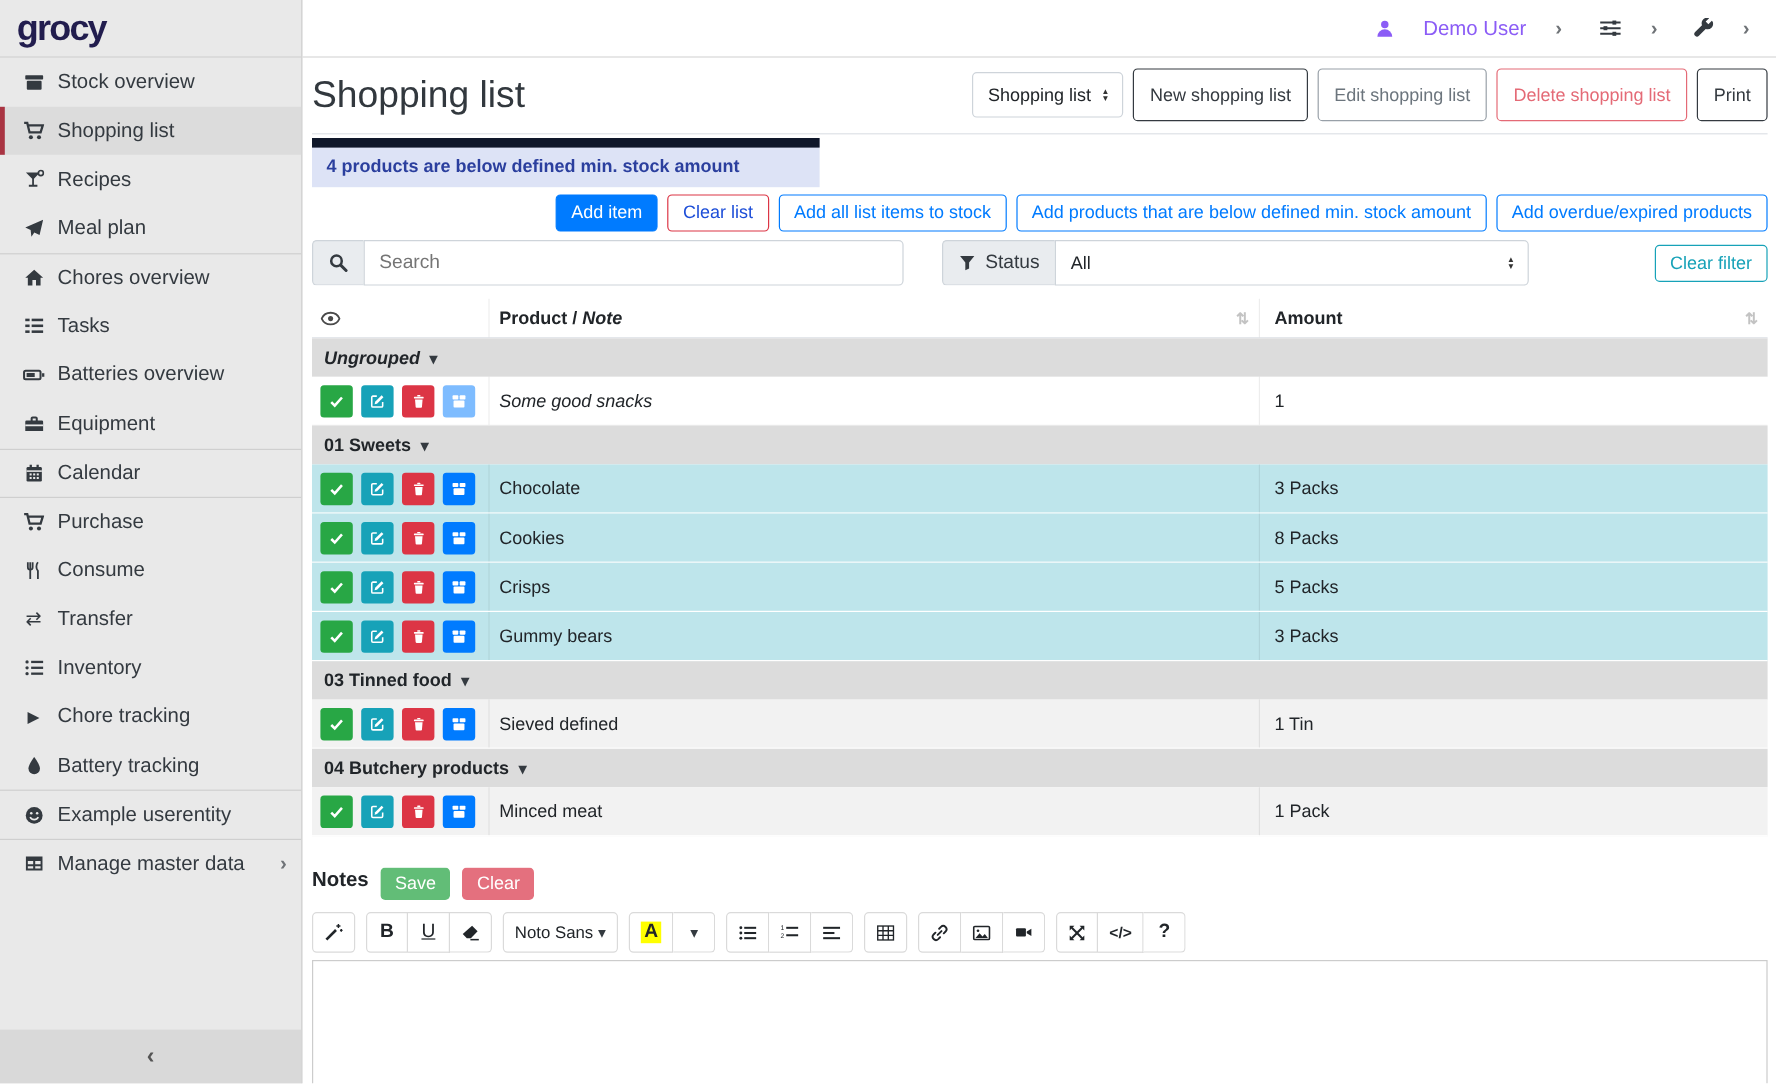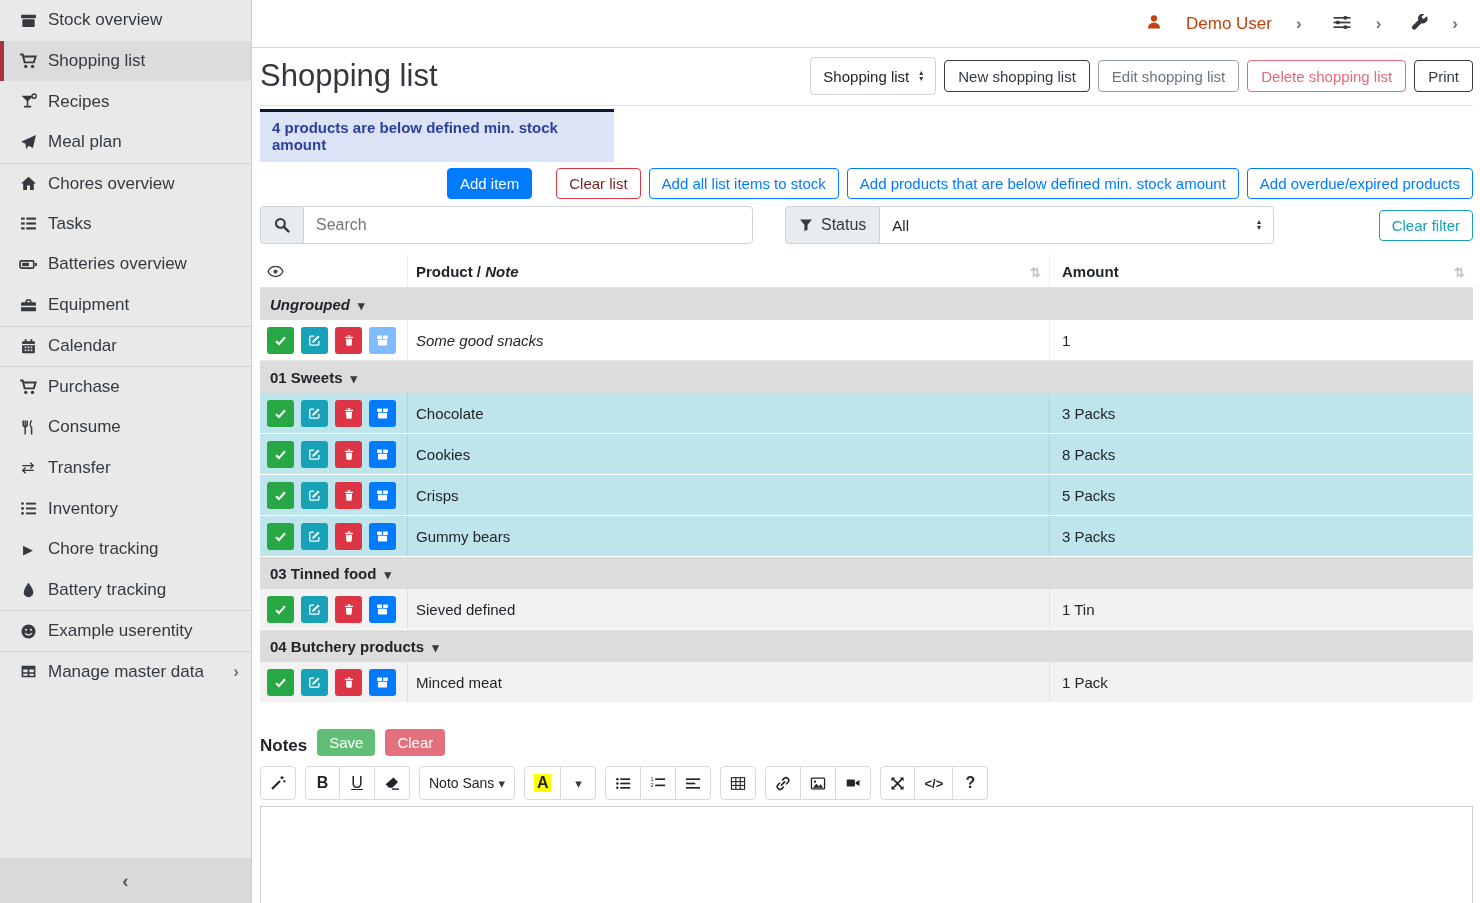--- a/index.html
+++ b/index.html
@@ -21,44 +21,44 @@
   .glyph-chevl::before { content:"\2039"; color:#555; font-weight:bold; font-size:19px; }
   .glyph-caret::before { content:"\25BE"; color:#343a40; font-size:13px; }
   .glyph-sort::before  { content:"\21C5"; color:#c3c3c3; font-size:13px; }
   .glyph-exch::before  { content:"\21C4"; font-size:16px; }
   .glyph-play::before  { content:"\25B6"; font-size:13px; }
   .collapse-bar { position:absolute; bottom:0; left:0; width:100%; height:45px; background:#d9d9d9; display:flex; align-items:center; justify-content:center; cursor:pointer; }
 
   
   .main { flex:1; display:flex; flex-direction:column; min-width:0; }
   .topbar { height:48px; flex:0 0 48px; background:#fff; border-bottom:1px solid #d8d8d8; display:flex; align-items:center; justify-content:flex-end; padding-right:22px; gap:30px; }
-  .topbar .menu { display:flex; align-items:flex-start; gap:24px; font-size:17px; color:#c2410c; cursor:pointer; }
+  .topbar .menu { display:flex; align-items:center; gap:24px; font-size:17px; color:#8b5cf6; cursor:pointer; }
 
   .content { padding:0 7px 0 8px; flex:1; overflow:hidden; }
 
   .title-row { display:flex; align-items:center; justify-content:space-between; padding:9px 0 10px; border-bottom:1px solid #dee2e6; }
   .page-title { font-size:31px; font-weight:500; color:#32383e; }
   .title-actions { display:flex; gap:8px; align-items:center; }
 
   .btn { border-radius:4px; font-size:15px; border:1px solid transparent; background:#fff; display:inline-flex; align-items:center; justify-content:center; gap:8px; cursor:pointer; font-family:inherit; white-space:nowrap; }
-  .btn-lg { height:32px; padding:0 13px; }
+  .btn-lg { height:44px; padding:0 13px; }
   .btn-sm { height:31px; padding:0 12px; }
   .btn-outline-dark { color:#343a40; border-color:#343a40; }
   .btn-outline-secondary { color:#6c757d; border-color:#98a0a8; }
   .btn-outline-danger { color:#e46a76; border-color:#e46a76; }
   .btn-outline-primary { color:#007bff; border-color:#007bff; }
   .btn-outline-info { color:#17a2b8; border-color:#17a2b8; }
   .btn-primary { background:#007bff; border-color:#007bff; color:#fff; }
-  .btn-danger-o { color:#7f1d1d; border-color:#dc3545;margin-left:16px; }
+  .btn-danger-o { color:#1d4ed8; border-color:#dc3545; }
 
   .select-box { height:38px; border:1px solid #ced4da; border-radius:4px; background:#fff; display:inline-flex; align-items:center; justify-content:space-between; padding:0 12px; font-size:15px; color:#212529; cursor:pointer; }
   .updown { display:inline-flex; flex-direction:column; line-height:6px; font-size:8px; color:#333; margin-left:10px; }
   .updown i { font-style:normal; }
 
-  .alert-info { display:inline-block; margin-top:3px; border-top:3px solid #0f172a; background:#dde3f6; color:#2b3f9e; font-weight:bold; font-size:15px; padding:7px 12px 9px; width:354px; }
+  .alert-info { display:inline-block; margin-top:3px; border-top:8px solid #0f172a; background:#dde3f6; color:#2b3f9e; font-weight:bold; font-size:15px; padding:7px 12px 9px; width:423px; }
 
   .actions-row { margin-top:6px; display:flex; justify-content:flex-end; gap:8px; }
   .filter-row { margin-top:7px; display:flex; align-items:center;border-radius:12px; }
   .igroup { display:flex; height:38px; }
   .iprepend { background:#e9ecef; border:1px solid #ced4da; border-right:none; border-radius:4px 0 0 4px; display:flex; align-items:center; justify-content:center; padding:0 13px; gap:8px; font-size:16px; color:#343a40; }
   .iinput { border:1px solid #ced4da; border-radius:0 4px 4px 0; flex:1; padding:0 12px; font-size:16px; font-family:inherit; color:#495057; outline:none; }
   .search-group { width:493px; }
   .status-group { width:489px; margin-left:32px; }
   .status-group .select-box { flex:1; border-radius:0 4px 4px 0; }
   .clear-filter { margin-left:auto; }
@@ -80,21 +80,21 @@
   .trow .prod { font-size:15px; }
   .trow .prod.note { font-style:italic; }
   .row-btn { width:27px; height:27px; border-radius:3px; border:none; margin-right:7px; display:inline-flex; align-items:center; justify-content:center; cursor:pointer; color:#fff; }
   .rb-done { background:#28a745; }
   .rb-edit { background:#17a2b8; }
   .rb-del  { background:#dc3545; }
   .rb-box  { background:#007bff; }
   .rb-box.disabled { opacity:.5; }
 
   
-  .notes-head { margin-top:26px; display:flex; align-items:flex-end; gap:10px; }
+  .notes-head { margin-top:26px; display:flex; align-items:flex-start; gap:10px; }
   .notes-title { font-size:17px; font-weight:bold; }
   .btn-save { background:#62bd77; color:#fff; height:27px; padding:0 11px; font-size:15px; }
   .btn-clearn { background:#e4707e; color:#fff; height:27px; padding:0 11px; font-size:15px; }
   .editor-toolbar { margin-top:10px; display:flex; gap:9px; flex-wrap:nowrap; }
   .btn-group { display:inline-flex; }
   .ed-btn { height:34px; min-width:35px; padding:0 9px; background:#fff; border:1px solid #dadada; display:inline-flex; align-items:center; justify-content:center; gap:4px; font-size:14px; color:#212529; cursor:pointer; border-left-width:0; }
   .btn-group .ed-btn:first-child { border-radius:4px 0 0 4px; border-left-width:1px; }
   .btn-group .ed-btn:last-child { border-radius:0 4px 4px 0; }
   .btn-group .ed-btn:only-child { border-radius:4px; }
   .ed-b { font-weight:bold; font-size:16px; }
@@ -104,20 +104,23 @@
   .ed-q { font-weight:bold; font-size:16px; }
   .editor-area { margin-top:6px; border:1px solid #ccc; background:#fff; height:122px; outline:none; }
   svg { display:block; }
 </style>
 </head>
 <body>
 
 <div class="app">
 
   <div class="sidebar">
+    <div class="logo-row">
+      <span class="logo">grocy</span>
+    </div>
 
     <div class="nav-item">
       <span class="nicon">
           <svg width="17" height="17" viewBox="0 0 16 16" fill="currentColor">
             <rect x="1" y="2.6" width="14" height="3.2" rx="0.6"></rect>
             <rect x="2.2" y="6.8" width="11.6" height="7.2" rx="0.8"></rect>
           </svg>
         </span>
       <span>Stock overview</span>
     </div>

